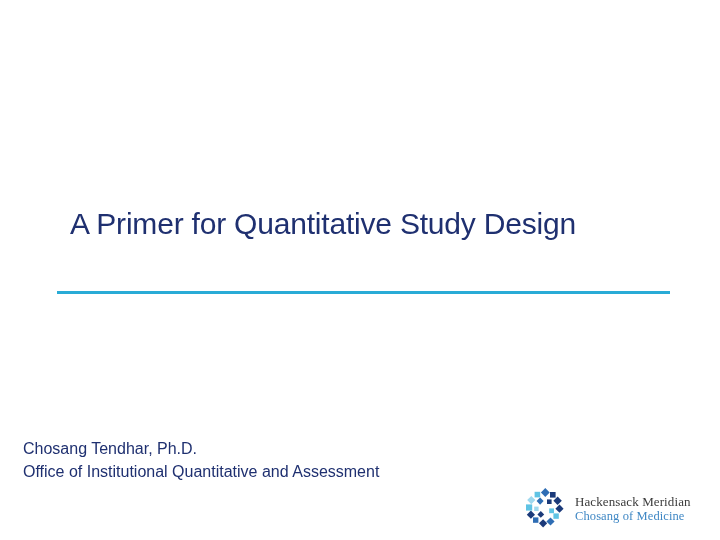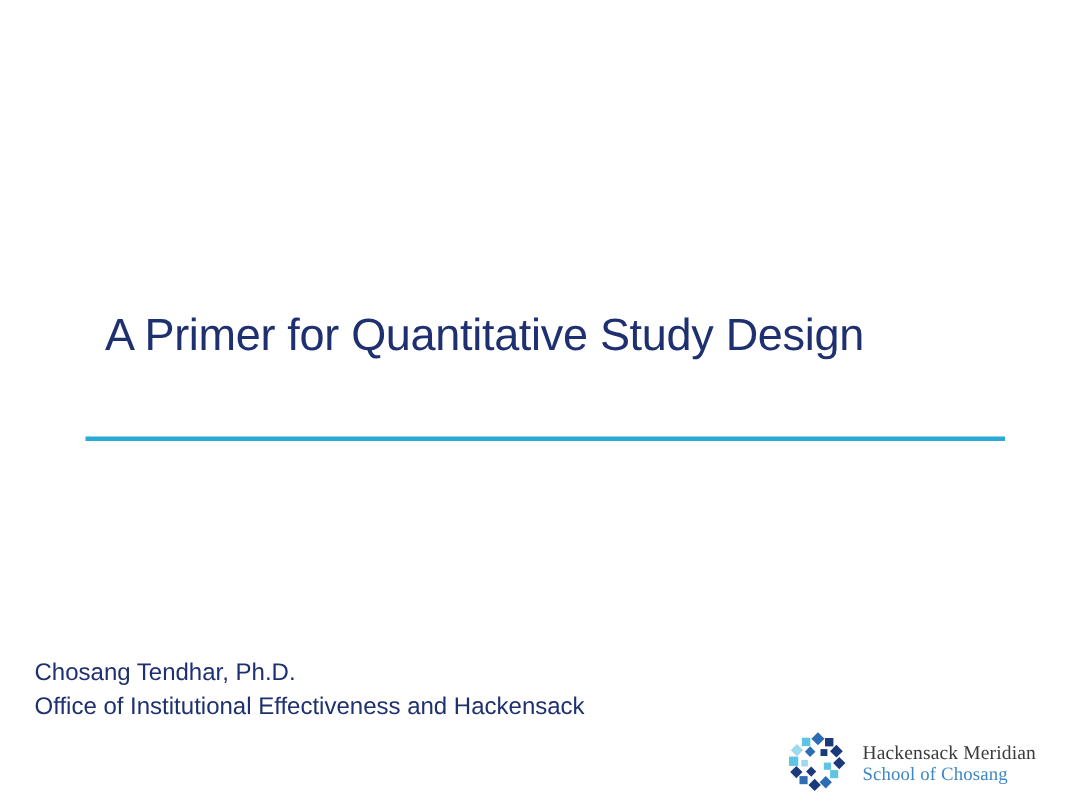--- a/index.html
+++ b/index.html
@@ -99,21 +99,21 @@
 <body>
 
 <div class="slide">
 
   <div class="slide-title">A Primer for Quantitative Study Design</div>
 
   <div class="divider"></div>
 
   <div class="author-block">
     <span class="author-line">Chosang Tendhar, Ph.D.</span>
-    <span class="author-line">Office of Institutional Effectiveness and Hackensack</span>
+    <span class="author-line">Office of Institutional Quantitative and Assessment</span>
   </div>
 
   <div class="logo">
     <span class="logo-mark">
       <svg viewBox="0 0 42 42" width="42" height="42" aria-hidden="true">
         <g>
 
           <rect x="18.2" y="1.4" width="6.2" height="6.2" fill="#2E6DB4" transform="rotate(45 21.3 4.5)"></rect>
           <rect x="26.0" y="4.0" width="5.6" height="5.6" fill="#1B3A7A"></rect>
           <rect x="30.6" y="9.8" width="6.0" height="6.0" fill="#1B3A7A" transform="rotate(45 33.6 12.8)"></rect>
@@ -130,17 +130,17 @@
           <rect x="13.6" y="10.6" width="5.0" height="5.0" fill="#2E6DB4" transform="rotate(45 16.1 13.1)"></rect>
           <rect x="23.0" y="11.4" width="4.6" height="4.6" fill="#1B3A7A"></rect>
           <rect x="25.2" y="20.4" width="4.8" height="4.8" fill="#5FC3E4"></rect>
           <rect x="14.4" y="24.0" width="4.8" height="4.8" fill="#1B3A7A" transform="rotate(45 16.8 26.4)"></rect>
           <rect x="10.2" y="18.6" width="4.4" height="4.4" fill="#9FD8EE"></rect>
         </g>
       </svg>
     </span>
     <span class="logo-text">
       <span class="logo-text-top">Hackensack Meridian</span>
-      <span class="logo-text-bottom">School of Chosang</span>
+      <span class="logo-text-bottom">Chosang of Medicine</span>
     </span>
   </div>
 
 </div>
 
 </body></html>

